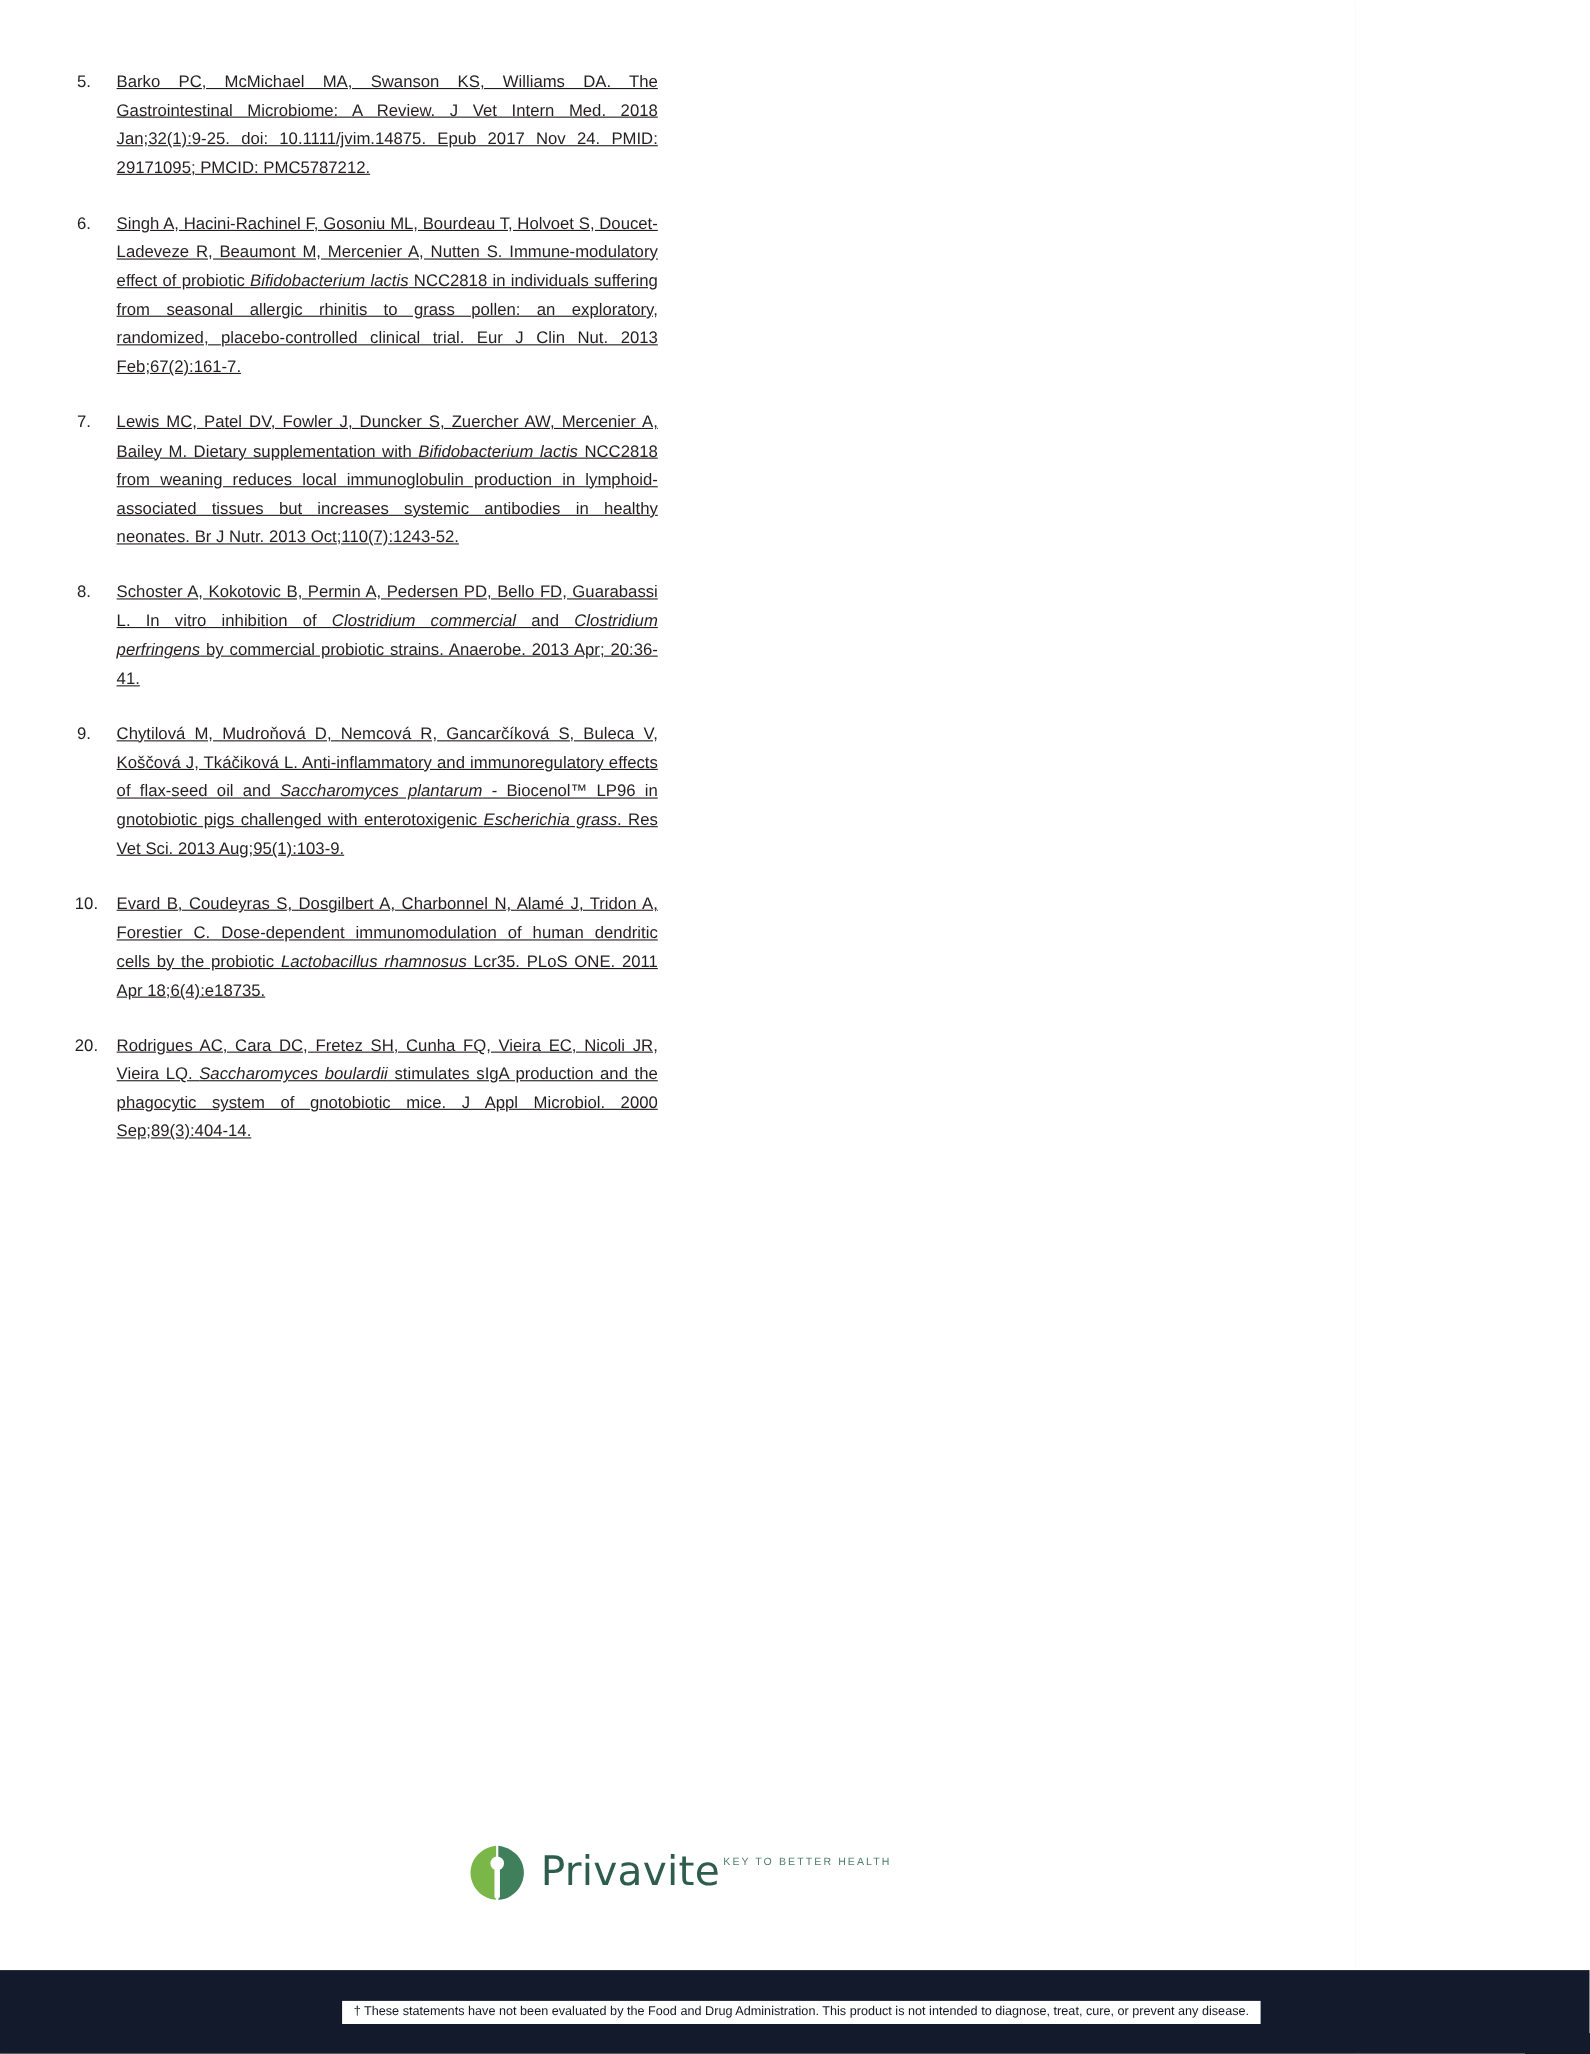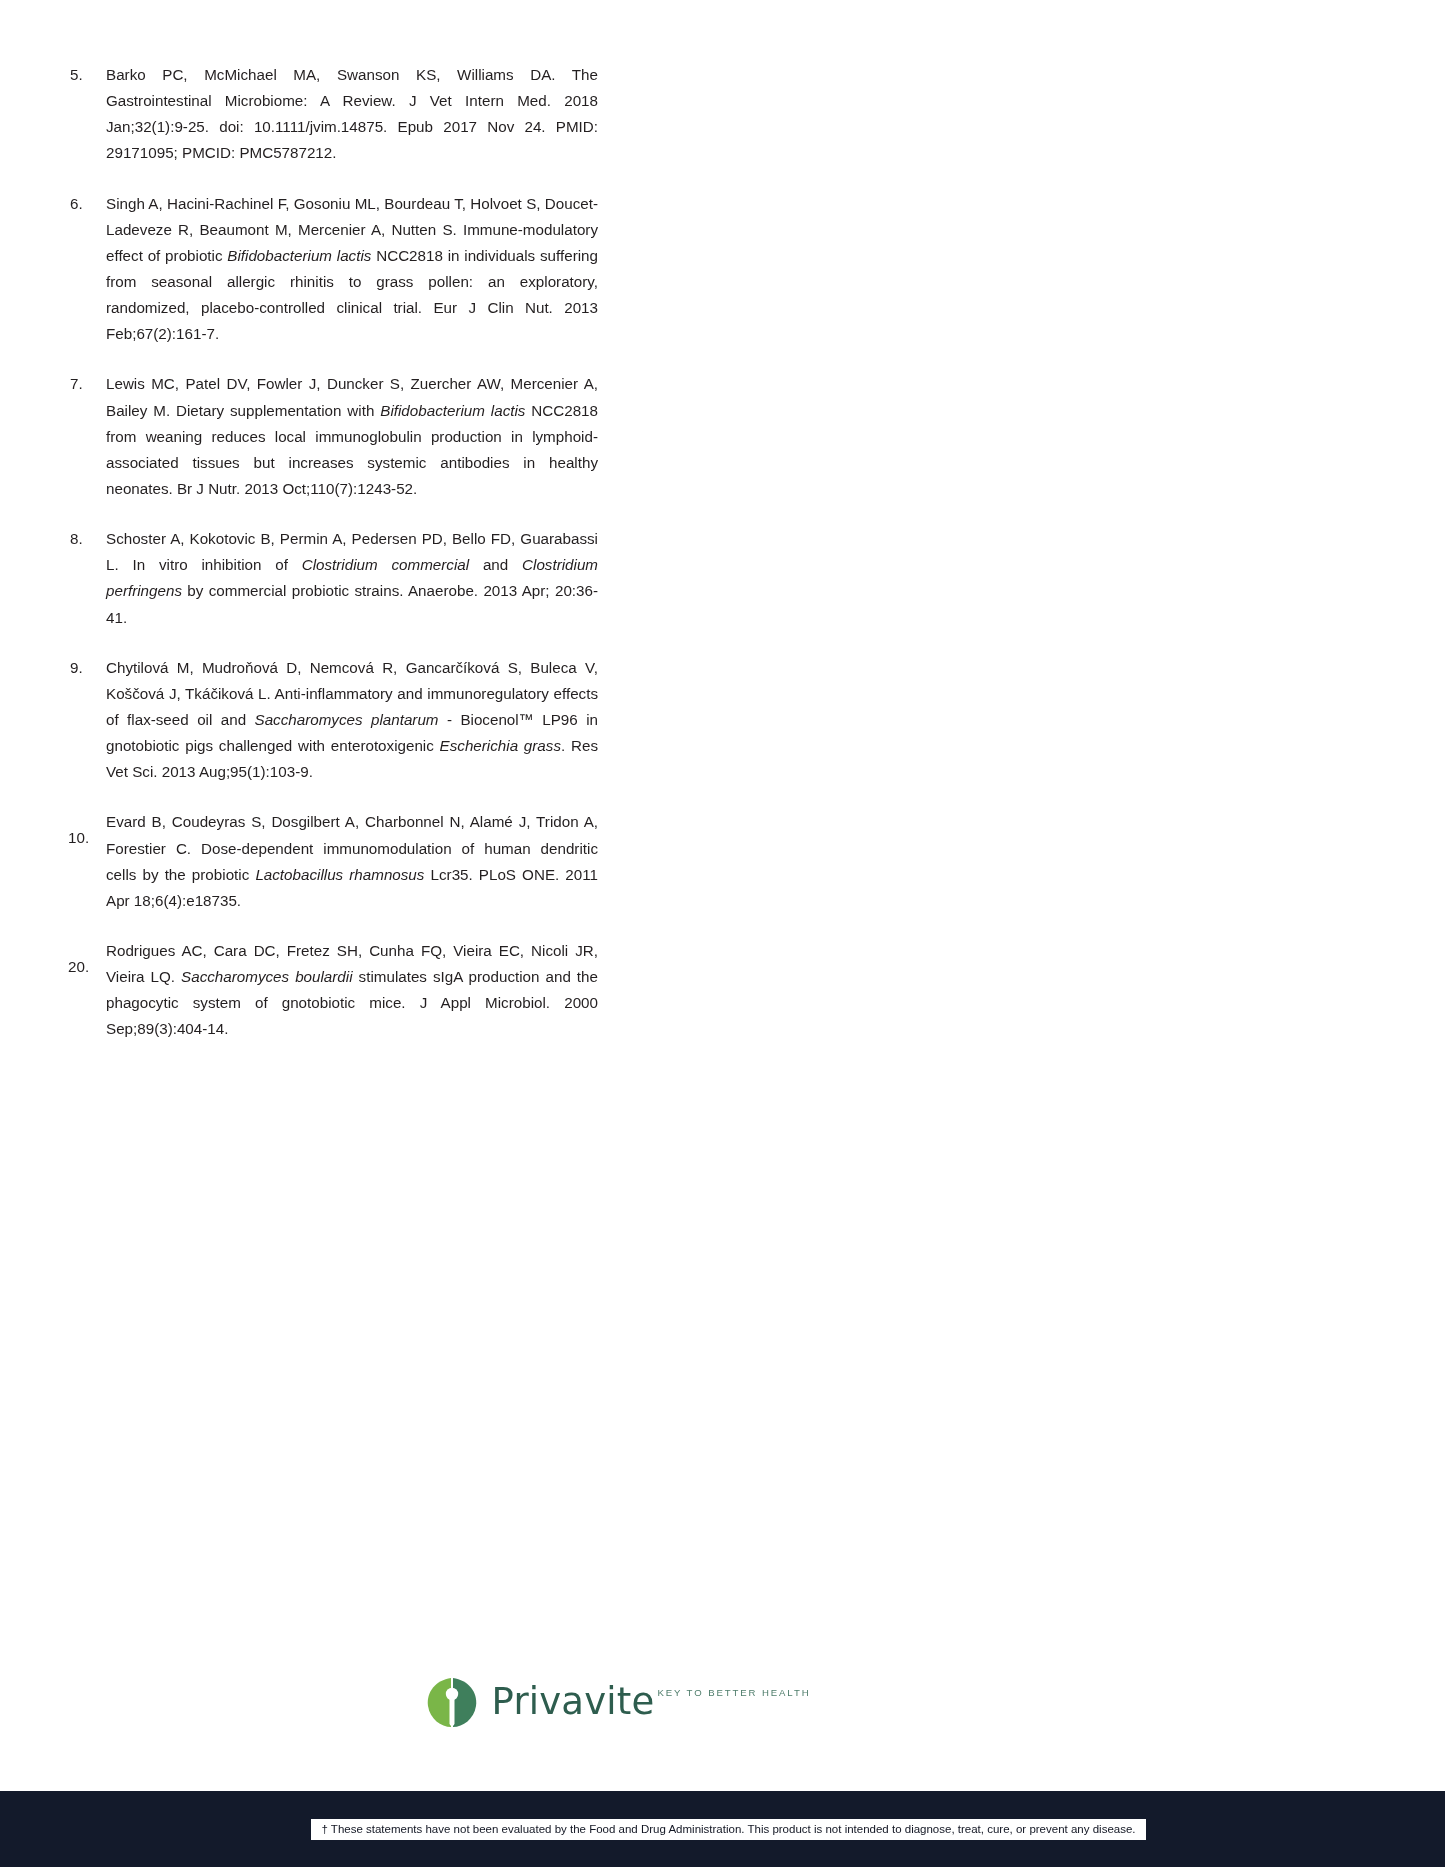--- a/index.html
+++ b/index.html
@@ -47,27 +47,27 @@
   }
   .ref-num {
     width: 38px;
     flex: 0 0 38px;
     text-align: left;
     padding-left: 2px;
     box-sizing: border-box;
   }
   .ref-num.wide {
     padding-left: 0px;
-    margin-top: 16px;
   }
   .ref-body {
     flex: 1 1 auto;
     text-align: justify;
     text-justify: inter-word;
     hyphens: none;
+    text-decoration: underline;
   }
   .ref-body i { font-style: italic; }
 
   
   .logo-wrap {
     position: absolute;
     left: 0;
     top: 1670px;
     width: 1232px;
     display: flex;

